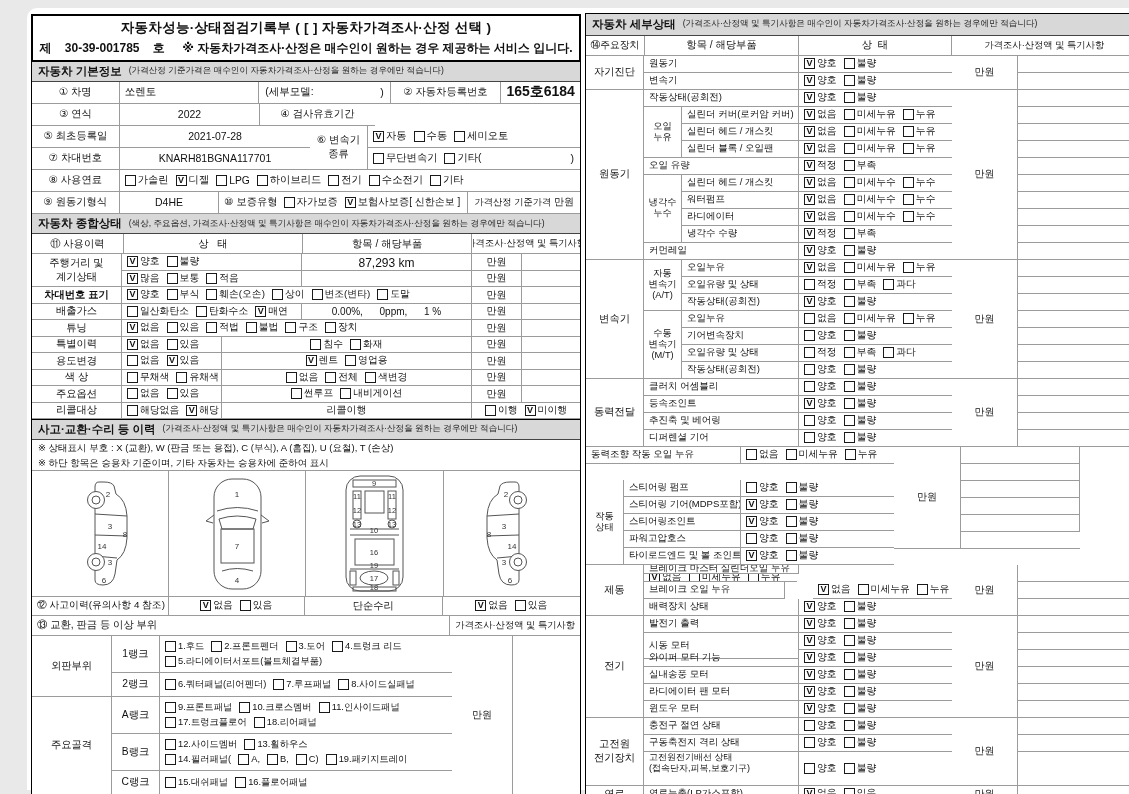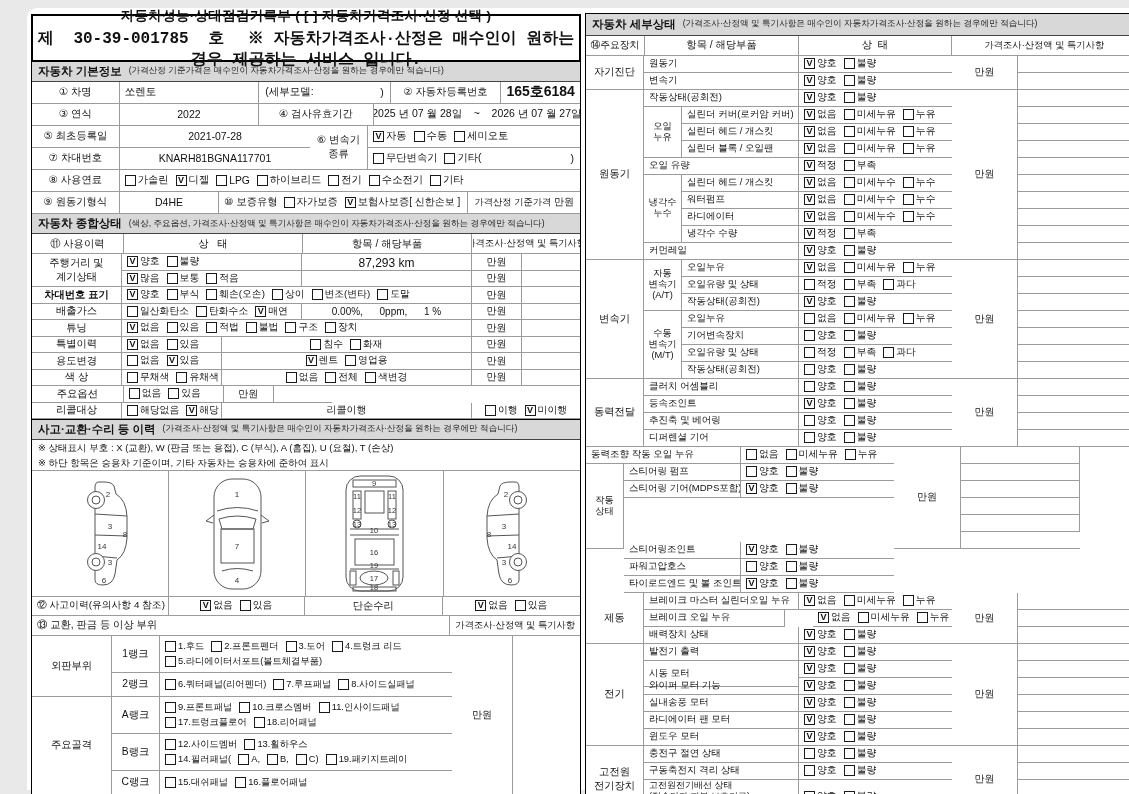--- a/index.html
+++ b/index.html
@@ -4,21 +4,21 @@
 <style>
   html,body{margin:0;padding:0;}
   body{width:1129px;height:794px;background:#e9e9e9;font-family:"Liberation Sans","DejaVu Sans",sans-serif;color:#111;}
   .sheet{position:absolute;left:27px;top:8px;width:1113px;height:782px;background:#fff;border-radius:10px 0 0 0;}
   .colL{position:absolute;left:4px;top:6px;width:550px;}
   .colR{position:absolute;left:558px;top:6px;width:553px;}
   .box{box-sizing:border-box;border:2px solid #000;}
   .sec{box-sizing:border-box;border:1.5px solid #000;margin-top:-1.5px;background:#fff;}
   .titlebox{height:48px;display:flex;flex-direction:column;justify-content:center;text-align:center;}
   .t1{font-size:13.5px;font-weight:700;letter-spacing:.3px;}
-  .t2{font-size:16px;font-weight:700;margin-top:3px;font-family:Liberation Mono, monospace;}
+  .t2{font-size:12px;font-weight:700;margin-top:3px;}
   .t2 .no{margin:0 10px;}
   .bar{height:20px;background:#d8d8d8;display:flex;align-items:center;padding-left:6px;border-bottom:1px solid #444;box-sizing:border-box;}
   .bar b{font-size:11.5px;font-weight:700;margin-right:7px;white-space:nowrap;}
   .bar small{font-size:8.6px;color:#222;white-space:nowrap;}
   .hrow{display:flex;box-sizing:border-box;}
   .vcol{display:flex;flex-direction:column;box-sizing:border-box;}
   .cell{box-sizing:border-box;border-right:1px solid #9b9b9b;border-bottom:1px solid #9b9b9b;display:flex;align-items:center;justify-content:center;font-size:10.5px;overflow:hidden;white-space:nowrap;}
   .cell:last-child{border-right:none;}
   .vC{flex-direction:column;justify-content:center;text-align:center;}
   .pl4{justify-content:flex-start;padding-left:5px;}
@@ -75,21 +75,20 @@
           <span>(세부모델:</span>
           <span>)</span>
         </div>
         <div class="cell lblc" style="width:111px">② 자동차등록번호</div>
         <div class="cell big" style="width:79px">165호6184</div>
       </div>
       <div class="hrow h22">
         <div class="cell lblc" style="width:88px">③ 연식</div>
         <div class="cell" style="width:140px">2022</div>
         <div class="cell lblc" style="width:115px">④ 검사유효기간</div>
-        <div class="cell" style="width:207px;white-space:pre">2025 년 07 월 28일    ~    2026 년 07 월 27일</div>
       </div>
       <div class="hrow" style="height:44px">
         <div class="vcol" style="width:278px">
           <div class="hrow h22">
             <div class="cell lblc" style="width:88px">⑤ 최초등록일</div>
             <div class="cell" style="width:190px">2021-07-28</div>
           </div>
           <div class="hrow h22">
             <div class="cell lblc" style="width:88px">⑦ 차대번호</div>
             <div class="cell" style="width:190px">KNARH81BGNA117701</div>
@@ -424,20 +423,21 @@
                     <span class="cbi">
                       <span class="cb"></span>
                       <span class="cbl">없음</span>
                     </span>
                     <span class="cbi">
                       <span class="cb"></span>
                       <span class="cbl">있음</span>
                     </span>
                   </span>
                 </div>
+                <div class="cell " style="width: 250px; white-space: pre; font-size: 10px;"><span class="cbg"><span class="cbi"><span class="cb"></span><span class="cbl">썬루프</span></span><span class="cbi"><span class="cb"></span><span class="cbl">내비게이션</span></span></span></div>
                 <div class="cell " style="width: 50px; font-size: 10px;">만원</div>
                 <div class="cell " style="width: 58px;"></div>
               </div>
             </div>
           </div>
           <div class="hrow">
             <div class="cell lblc vC pre" style="width: 92px; height: 16.5px;"><div>리콜대상</div></div>
             <div class="vcol" style="width: 458px;">
               <div class="hrow" style="height: 16.5px;">
                 <div class="cell pl4" style="width: 100px;">
@@ -1268,21 +1268,21 @@
             </div>
             <div class="cell vC" style="width: 67px; height: 68px; font-size: 10px;">만원</div>
             <div class="vcol" style="width: 119px;">
               <div class="cell " style="width: 119px; height: 17px;"></div>
               <div class="cell " style="width: 119px; height: 17px;"></div>
               <div class="cell " style="width: 119px; height: 17px;"></div>
               <div class="cell " style="width: 119px; height: 17px;"></div>
             </div>
           </div>
           <div class="hrow">
-            <div class="vcol" style="width: 308px;">
+            <div class="vcol" style="width: 308px; gap: 16px;">
               <div class="hrow">
                 <div class="vcol" style="width: 308px;">
                   <div class="hrow" style="height: 17px;">
                     <div class="cell itL" style="width: 155px; height: 17px;">동력조향 작동 오일 누유</div>
                     <div class="cell pl4" style="width: 153px;">
                       <span class="cbg">
                         <span class="cbi">
                           <span class="cb"></span>
                           <span class="cbl">없음</span>
                         </span>
@@ -1325,21 +1325,21 @@
                           <span class="cb">V</span>
                           <span class="cbl">양호</span>
                         </span>
                         <span class="cbi">
                           <span class="cb"></span>
                           <span class="cbl">불량</span>
                         </span>
                       </span>
                     </div>
                   </div>
-                  <div class="hrow" style="height: 17px; margin-top: 44px;">
+                  <div class="hrow" style="height: 17px;">
                     <div class="cell itL" style="width: 117px; height: 17px;">스티어링조인트</div>
                     <div class="cell pl4" style="width: 153px;">
                       <span class="cbg">
                         <span class="cbi">
                           <span class="cb">V</span>
                           <span class="cbl">양호</span>
                         </span>
                         <span class="cbi">
                           <span class="cb"></span>
                           <span class="cbl">불량</span>
@@ -1388,21 +1388,21 @@
               <div class="cell " style="width: 119px; height: 17px;"></div>
               <div class="cell " style="width: 119px; height: 17px;"></div>
               <div class="cell " style="width: 119px; height: 17px;"></div>
             </div>
           </div>
           <div class="hrow">
             <div class="cell lblc vC pre" style="width: 59px; height: 51px;"><div>제동</div></div>
             <div class="vcol" style="width: 308px;">
               <div class="hrow">
                 <div class="vcol" style="width: 308px;">
-                  <div class="hrow" style="height: 17px;">
+                  <div class="hrow" style="height: 17px; flex-direction: column;">
                     <div class="cell itL" style="width: 155px; height: 17px;">브레이크 마스터 실린더오일 누유</div>
                     <div class="cell pl4" style="width: 153px;">
                       <span class="cbg">
                         <span class="cbi">
                           <span class="cb">V</span>
                           <span class="cbl">없음</span>
                         </span>
                         <span class="cbi">
                           <span class="cb"></span>
                           <span class="cbl">미세누유</span>

